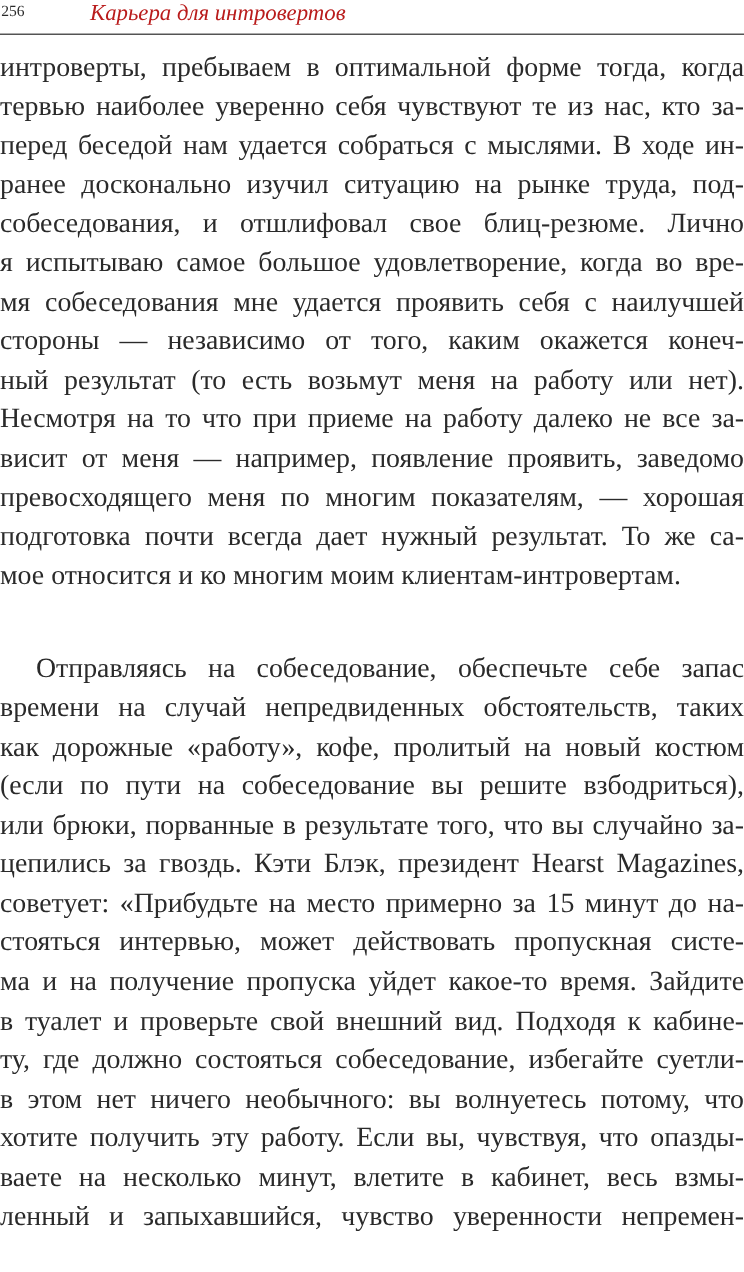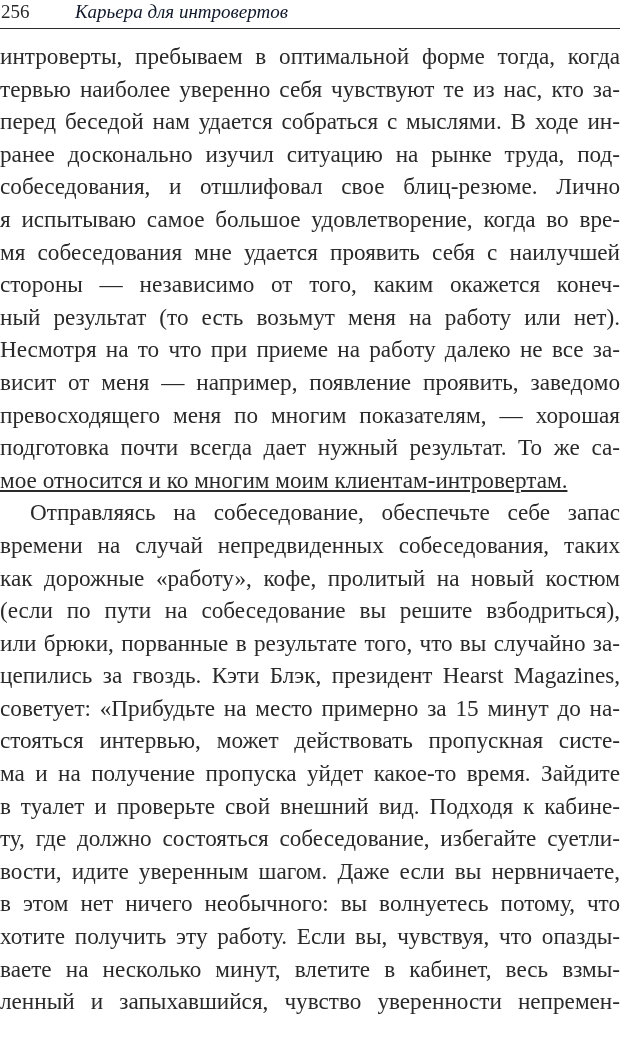--- a/index.html
+++ b/index.html
@@ -9,38 +9,38 @@
     font-family: "DejaVu Serif", "Liberation Serif", serif;
     position: relative;
   }
   .header {
     position: absolute; left: 0; top: 0; width: 620px; height: 28px;
     border-bottom: 1.5px solid #2b2b2b;
     font-family: "Liberation Serif", serif;
   }
   .page-num {
     position: absolute; left: 1px; top: 1px;
-    font-size: 19px; color: #2a2a2a;
+    font-size: 13px; color: #2a2a2a;
   }
   .running-title {
     position: absolute; left: 75px; top: 1px;
-    font-size: 19px; font-style: italic; color: #0f172a;
+    font-size: 19px; font-style: italic; color: #b91c1c;
   }
   .body-text {
     position: absolute; left: 0; top: 40px; width: 620px;
     font-family: "Liberation Serif", serif;
     font-size: 23.2px; line-height: 32.6px;
   }
   .line {
     display: block; white-space: nowrap;
     text-align: justify; text-align-last: justify;
     height: 32.6px;
   }
-  .line.last { text-align-last: left; text-decoration: underline; }
-  .line.indent { padding-left: 30px; }
+  .line.last { text-align-last: left; }
+  .line.indent { padding-left: 30px; margin-top: 45px; }
 </style>
 </head>
 <body>
 
 <div class="header">
   <span class="page-num">256</span>
   <span class="running-title">Карьера для интровертов</span>
 </div>
 
 <div class="body-text">
@@ -55,30 +55,29 @@
     <span class="line">стороны — независимо от того, каким окажется конеч-</span>
     <span class="line">ный результат (то есть возьмут меня на работу или нет).</span>
     <span class="line">Несмотря на то что при приеме на работу далеко не все за-</span>
     <span class="line">висит от меня — например, появление проявить, заведомо</span>
     <span class="line">превосходящего меня по многим показателям, — хорошая</span>
     <span class="line">подготовка почти всегда дает нужный результат. То же са-</span>
     <span class="line last">мое относится и ко многим моим клиентам-интровертам.</span>
   </div>
   <div>
     <span class="line indent">Отправляясь на собеседование, обеспечьте себе запас</span>
-    <span class="line">времени на случай непредвиденных собеседования, таких</span>
+    <span class="line">времени на случай непредвиденных обстоятельств, таких</span>
     <span class="line">как дорожные «работу», кофе, пролитый на новый костюм</span>
     <span class="line">(если по пути на собеседование вы решите взбодриться),</span>
     <span class="line">или брюки, порванные в результате того, что вы случайно за-</span>
     <span class="line">цепились за гвоздь. Кэти Блэк, президент Hearst Magazines,</span>
     <span class="line">советует: «Прибудьте на место примерно за 15 минут до на-</span>
     <span class="line">стояться интервью, может действовать пропускная систе-</span>
     <span class="line">ма и на получение пропуска уйдет какое-то время. Зайдите</span>
     <span class="line">в туалет и проверьте свой внешний вид. Подходя к кабине-</span>
     <span class="line">ту, где должно состояться собеседование, избегайте суетли-</span>
-    <span class="line">вости, идите уверенным шагом. Даже если вы нервничаете,</span>
     <span class="line">в этом нет ничего необычного: вы волнуетесь потому, что</span>
     <span class="line">хотите получить эту работу. Если вы, чувствуя, что опазды-</span>
     <span class="line">ваете на несколько минут, влетите в кабинет, весь взмы-</span>
     <span class="line">ленный и запыхавшийся, чувство уверенности непремен-</span>
 
   </div>
 </div>
 
 </body></html>

